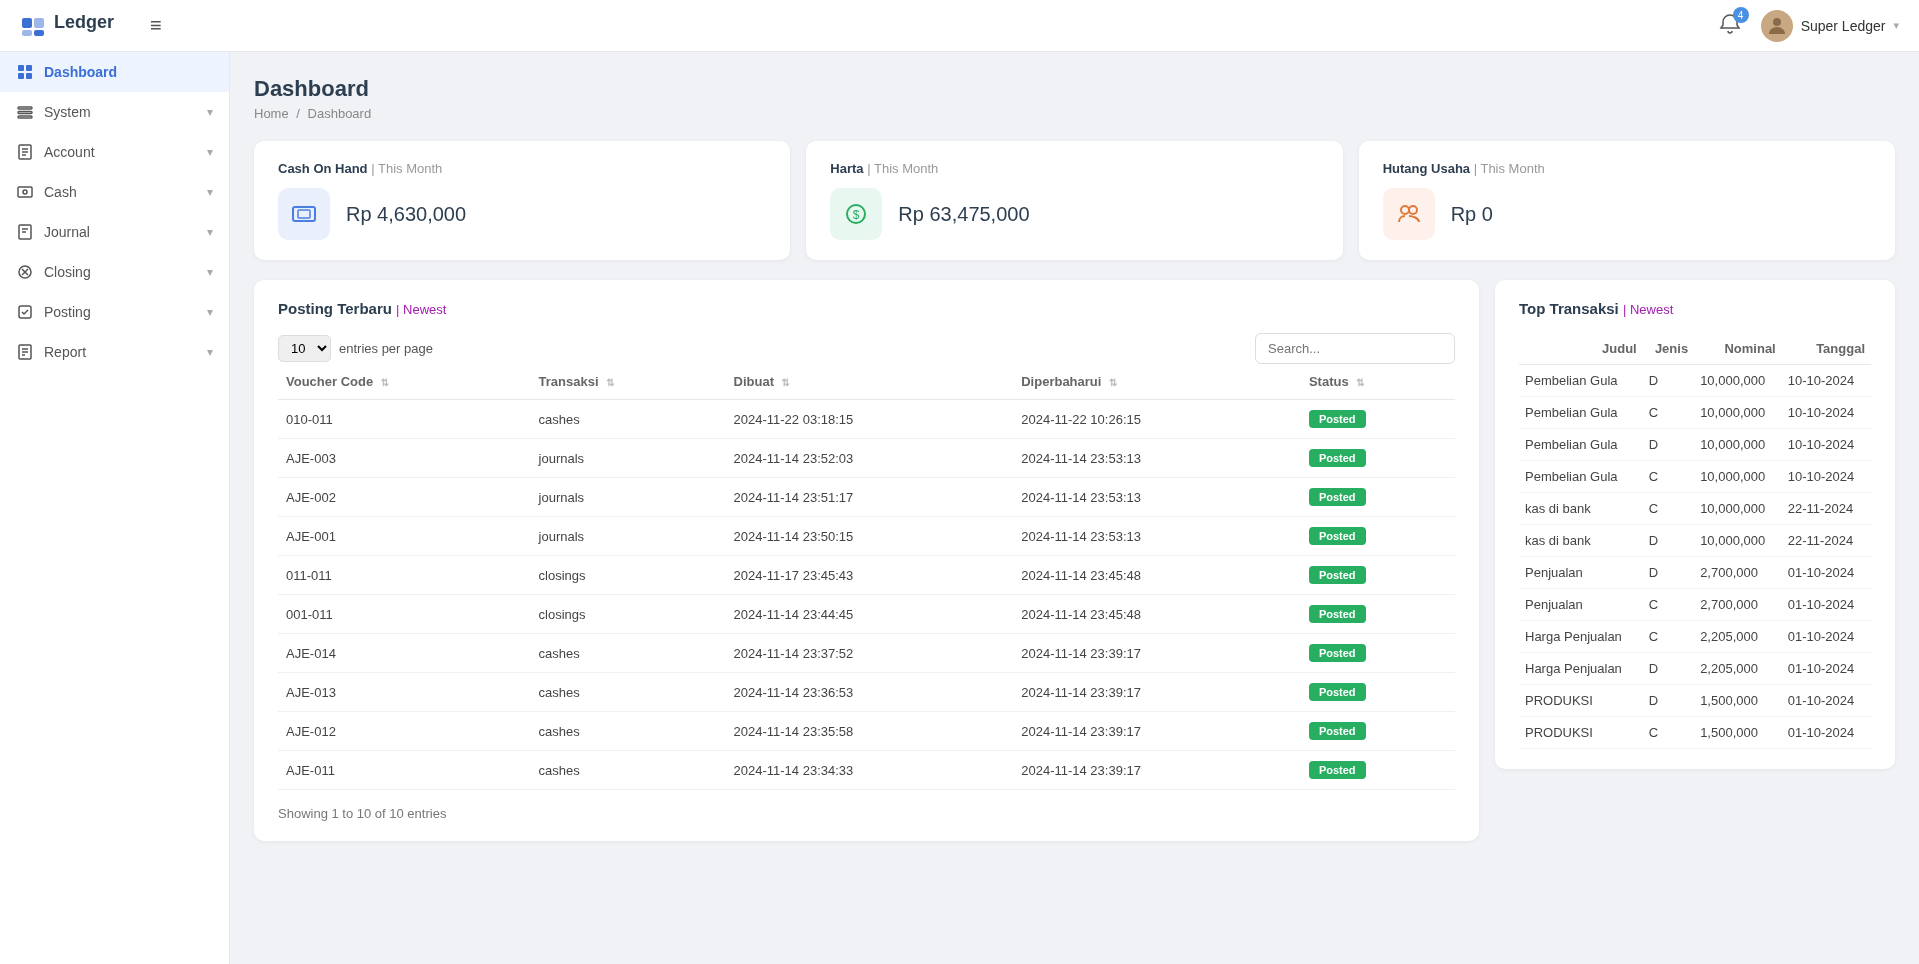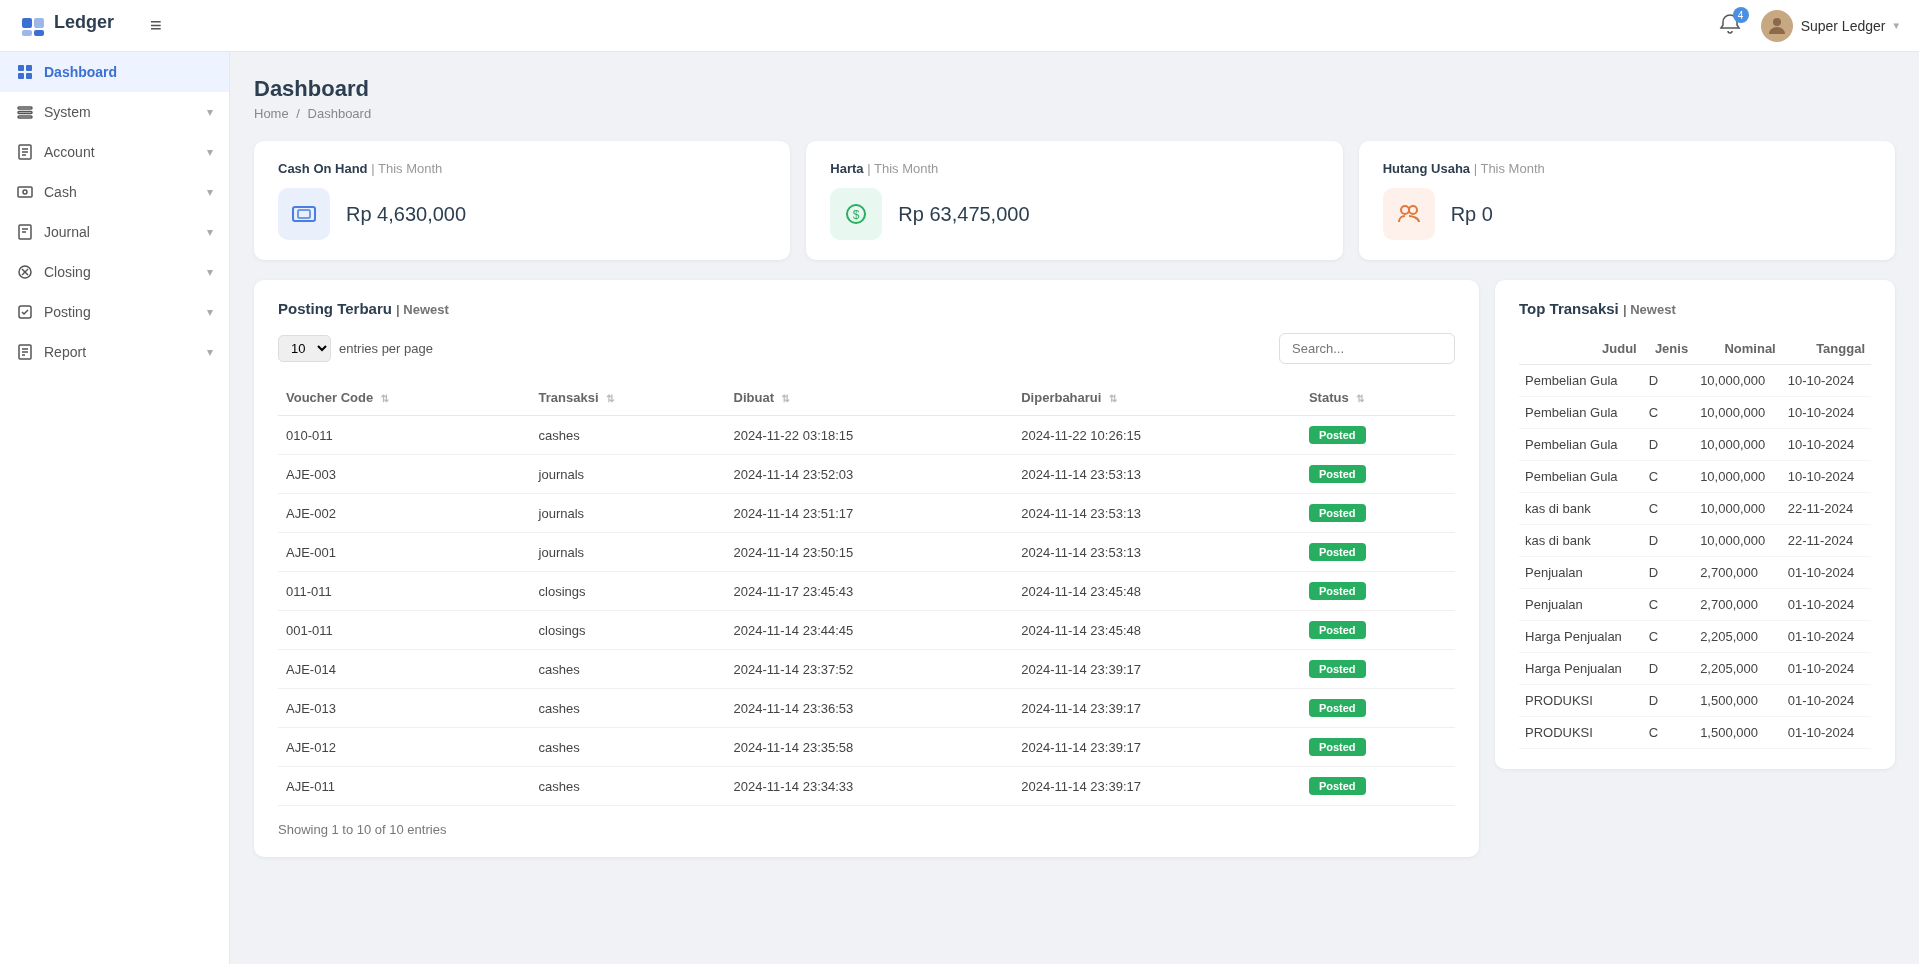--- a/index.html
+++ b/index.html
@@ -96,30 +96,30 @@
     .content-row { display: flex; gap: 16px; align-items: flex-start; }
     .posting-card {
       flex: 1; background: #fff; border-radius: 10px; padding: 20px 24px;
       box-shadow: 0 1px 4px rgba(0,0,0,0.06);
     }
     .top-transaksi-card {
       width: 400px; background: #fff; border-radius: 10px; padding: 20px 24px;
       box-shadow: 0 1px 4px rgba(0,0,0,0.06);
     }
     .card-header { font-size: 15px; font-weight: 700; color: #2c3e50; margin-bottom: 16px; }
-    .card-header .sub { color: #737373; font-weight: 700; font-size: 13px; }
-
-    
-    .table-controls { display: flex; align-items: center; justify-content: space-between; margin-bottom: 16px; }
+    .card-header .sub { color: #a21caf; font-weight: 400; font-size: 13px; }
+
+    
+    .table-controls { display: flex; align-items: center; justify-content: space-between; }
     .entries-select { display: flex; align-items: center; gap: 8px; font-size: 13px; color: #555; }
     .entries-select select {
       border: 1px solid #ddd; border-radius: 5px; padding: 4px 8px; font-size: 13px;
     }
     .search-input {
-      border: 1px solid #ddd; border-radius: 6px; padding: 7px 12px; font-size: 13px; width: 176px; color: #888;
+      border: 1px solid #ddd; border-radius: 6px; padding: 7px 12px; font-size: 13px; width: 200px; color: #888;
     }
 
     
     .data-table { width: 100%; border-collapse: collapse; font-size: 13px; }
     .data-table th {
       text-align: left; padding: 10px 8px; color: #666; font-weight: 600;
       border-bottom: 1px solid #e8e8e8; white-space: nowrap;
     }
     .data-table th .sort-icon { color: #bbb; margin-left: 4px; font-size: 10px; }
     .data-table td { padding: 10px 8px; border-bottom: 1px solid #f0f0f0; color: #444; }

